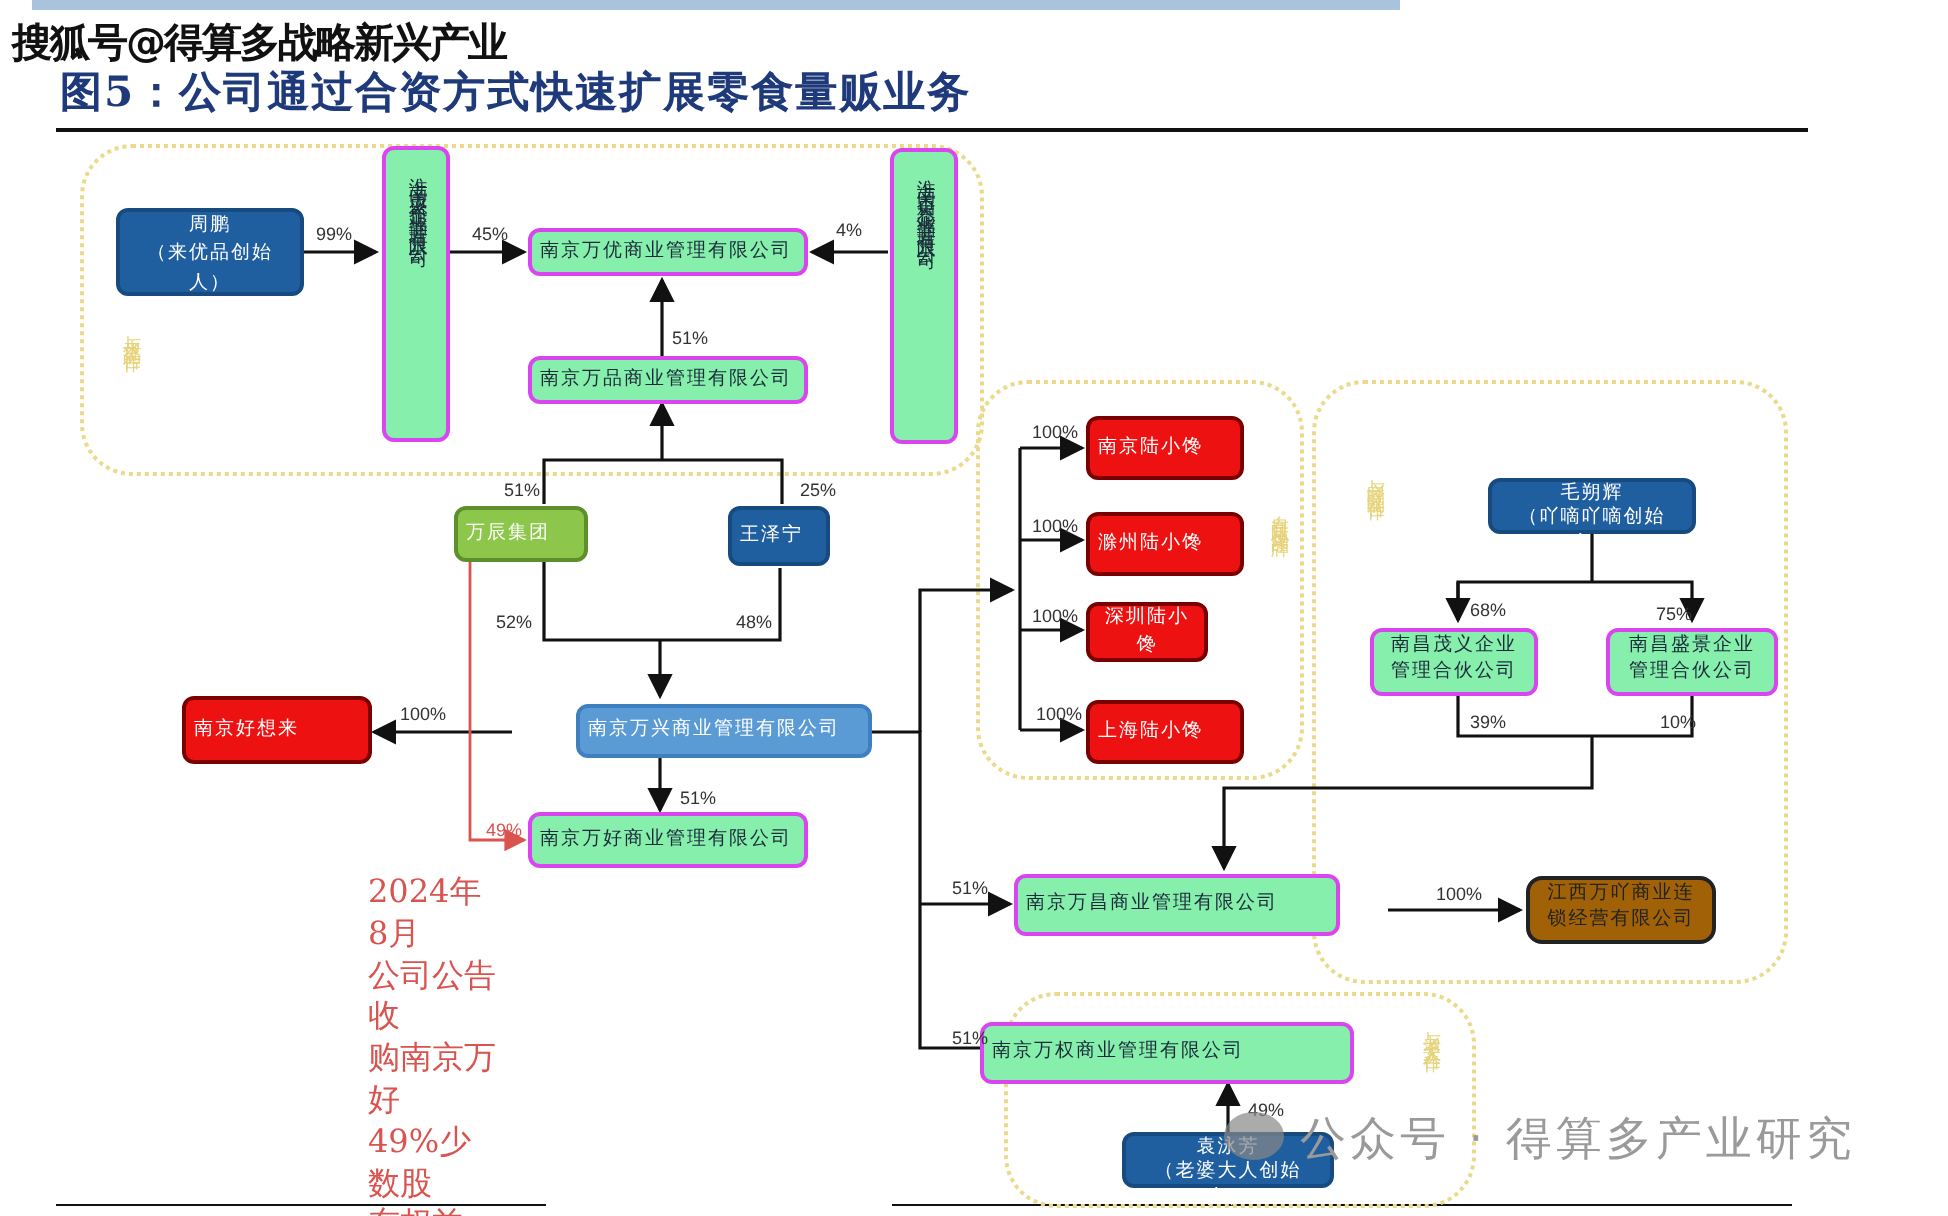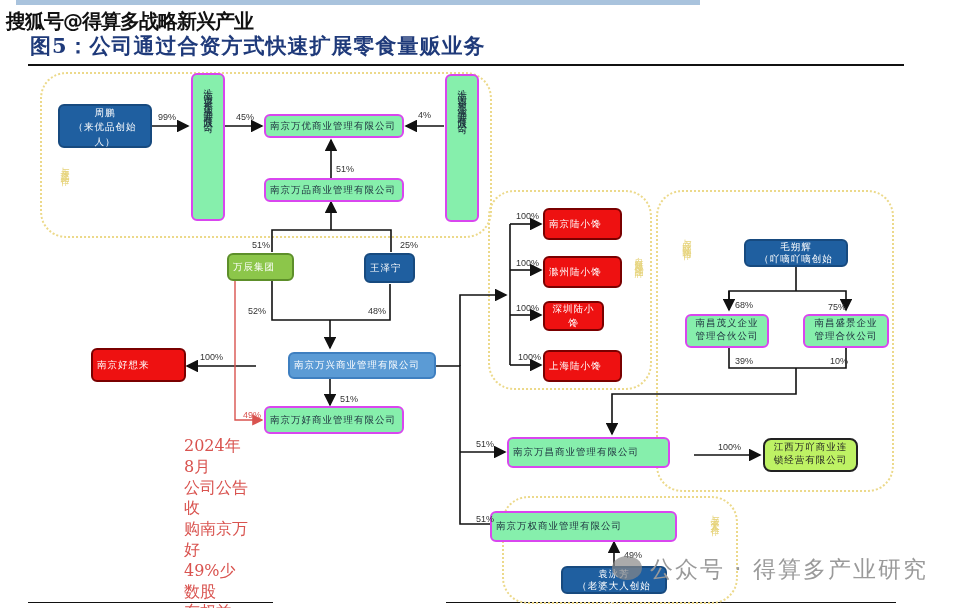--- a/index.html
+++ b/index.html
@@ -35,21 +35,21 @@
     position: absolute; display: flex; align-items: center; justify-content: flex-start;
     text-align: center; box-sizing: border-box; border-radius: 6px;
     font-family: "DejaVu Serif", serif; font-size: 9.5px; line-height: 1.5;
     letter-spacing: 1px; padding: 0 4px;
   }
   .light { background: #86efac; border: 2px solid #d946ef; color: #1a2a3a; }
   .mid { background: #5b9bd5; border: 2px solid #3e7fc0; color: #ffffff; }
   .dark { background: #1f5fa0; border: 2px solid #174a7f; color: #ffffff; }
   .green { background: #8cc64a; border: 2px solid #5d8f2a; color: #ffffff; }
   .red { background: #ee1111; border: 2px solid #7a0000; color: #ffffff; }
-  .white { background: #bef264; border: 2px solid #222; color: #222; border-radius: 8px; }
+  .white { background: #a16207; border: 2px solid #222; color: #222; border-radius: 8px; }
   .vert { writing-mode: vertical-rl; letter-spacing: 3px; padding: 6px 0; }
   .pct {
     position: absolute; font-family: Liberation Sans, sans-serif; font-size: 9px; color: #333;
   }
   .pct.red-t { color: #d9534f; }
   .note {
     position: absolute; left: 184px; top: 436px; width: 66px; color: #d9534f;
     font-family: "DejaVu Serif", serif; font-size: 16px; line-height: 1.3;
   }
   svg.wires { position: absolute; left: 0; top: 0; }

